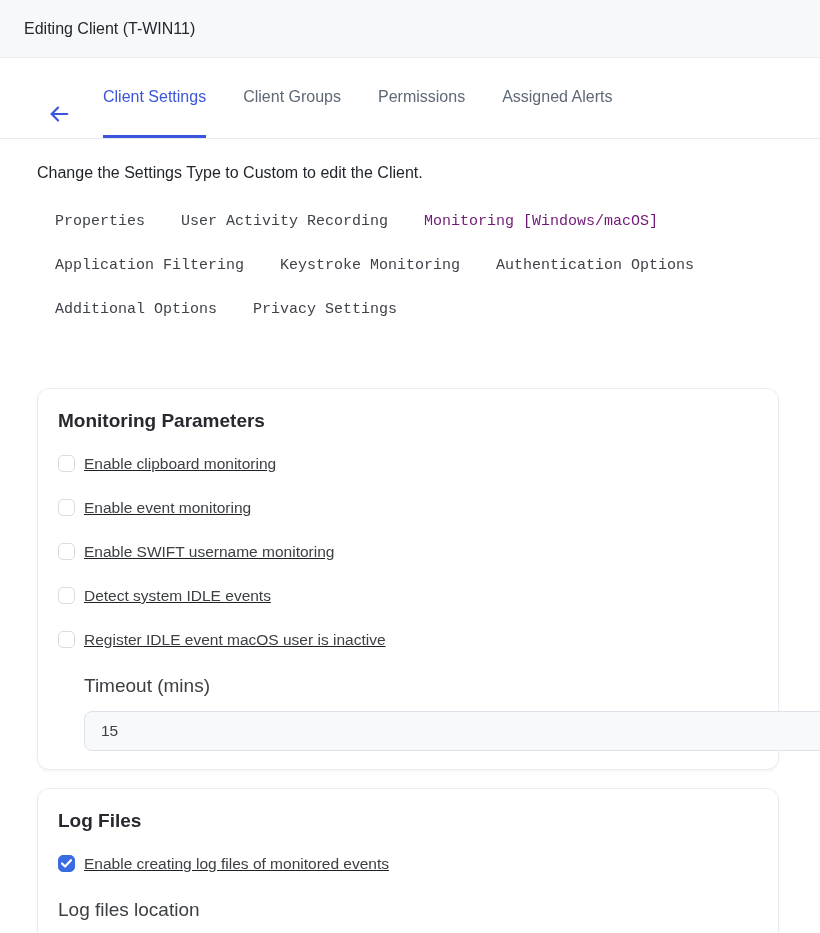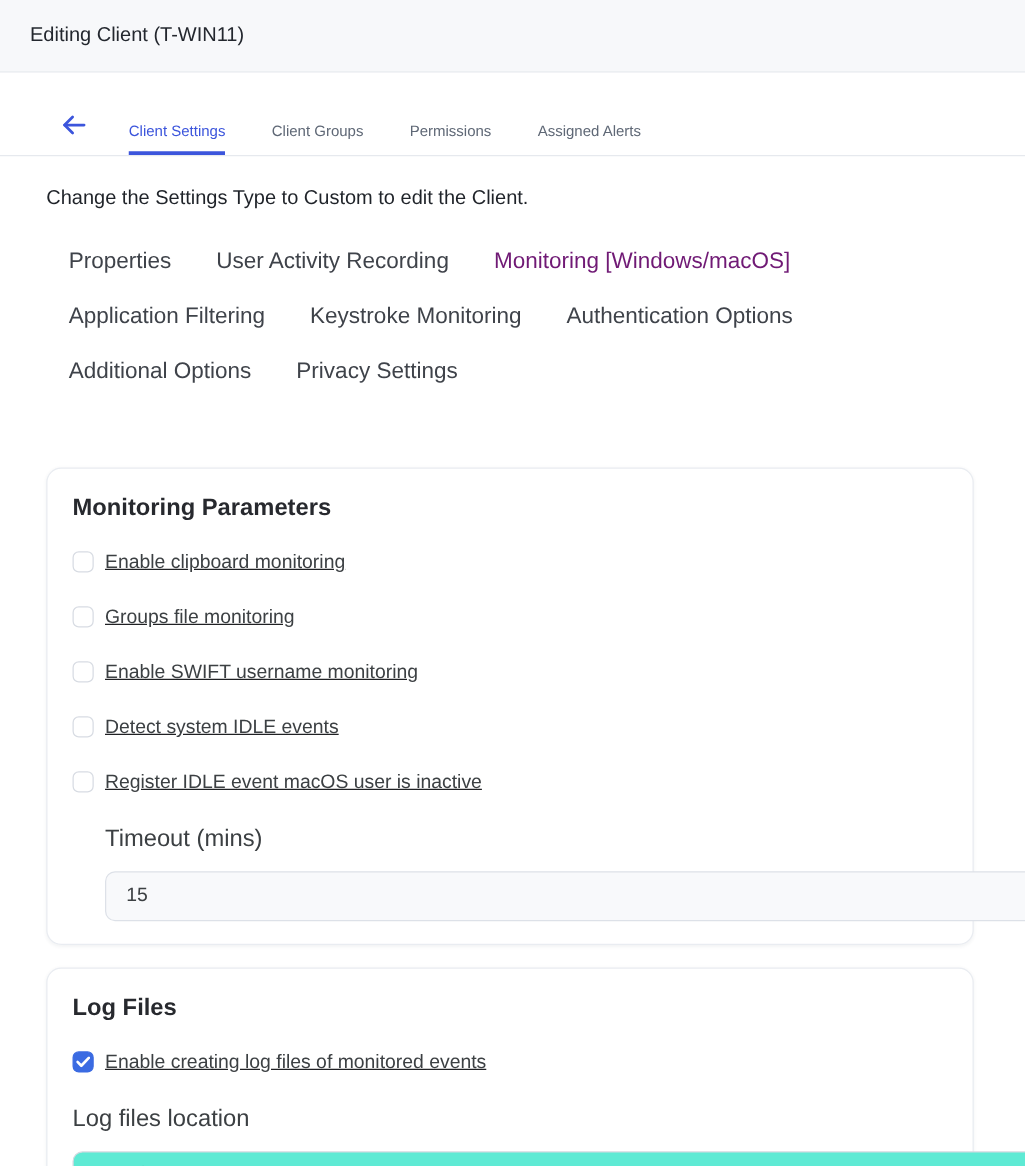--- a/index.html
+++ b/index.html
@@ -32,23 +32,23 @@
     padding-left: 47px;
   }
   .back-btn {
     width: 24px; height: 24px;
     margin-bottom: 12px;
     margin-right: 32px;
     cursor: pointer;
     display: flex; align-items: center; justify-content: center;
   }
   .tab {
-    font-size: 12px;
+    font-size: 16px;
     color: #5f6876;
-    padding-bottom: 9px;
+    padding-bottom: 29px;
     margin-right: 37px;
     border-bottom: 3px solid transparent;
     cursor: pointer;
     white-space: nowrap;
   }
   .tab.active {
     color: #3c55dc;
     font-weight: 500;
     border-bottom-color: #3c55dc;
   }
@@ -60,26 +60,27 @@
   }
   
   .subtabs {
     margin-top: 18px;
     padding-left: 55px;
     padding-right: 10px;
     display: flex;
     flex-wrap: wrap;
   }
   .subtab {
-    font-size: 18px;
+    font-size: 15px;
     color: #3f434a;
     line-height: 44px;
     margin-right: 36px;
     cursor: pointer;
     white-space: nowrap;
+    font-family: Liberation Mono, monospace;
   }
   .subtab.active { color: #701a75; }
   
   .card {
     width: 742px;
     margin-left: 37px;
     background: #ffffff;
     border: 1px solid #e9ecf1;
     border-radius: 12px;
     box-shadow: 0 1px 3px rgba(40,50,70,0.06);
@@ -186,21 +187,21 @@
 
 <div class="card card-1">
   <h2>Monitoring Parameters</h2>
 
   <div class="cb-row">
     <span class="cb-box"></span>
     <span class="cb-label">Enable clipboard monitoring</span>
   </div>
   <div class="cb-row">
     <span class="cb-box"></span>
-    <span class="cb-label">Groups file monitoring</span>
+    <span class="cb-label">Enable event monitoring</span>
   </div>
   <div class="cb-row">
     <span class="cb-box"></span>
     <span class="cb-label">Enable SWIFT username monitoring</span>
   </div>
   <div class="cb-row">
     <span class="cb-box"></span>
     <span class="cb-label">Detect system IDLE events</span>
   </div>
   <div class="cb-row">

